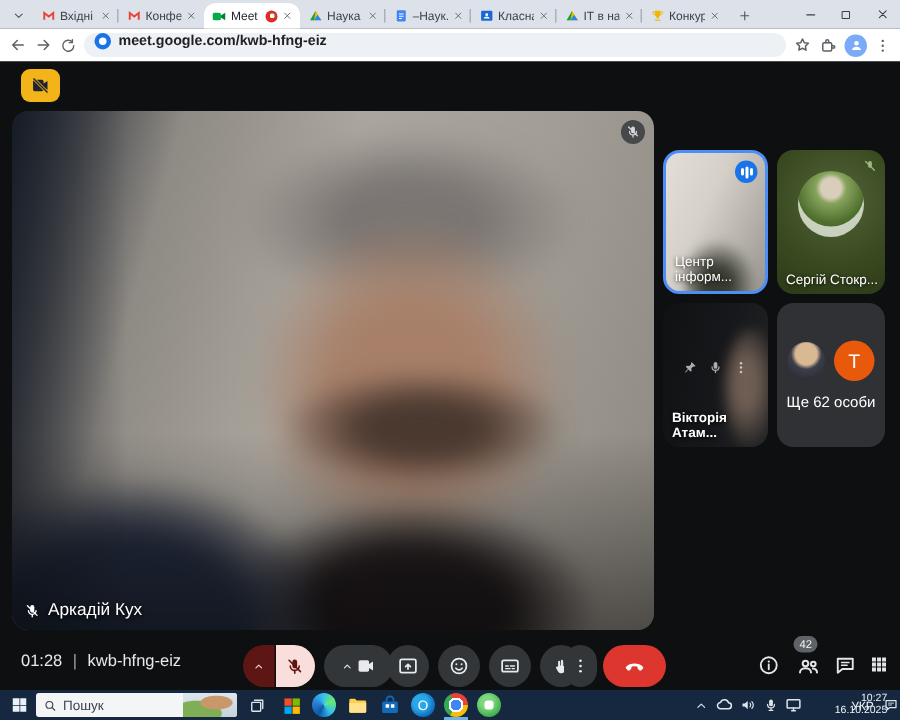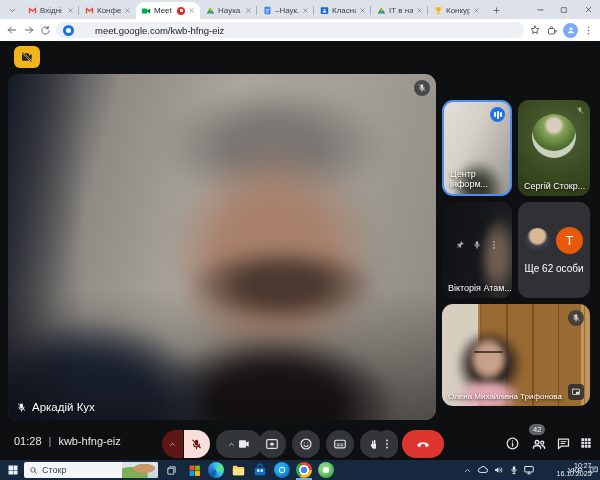--- a/index.html
+++ b/index.html
@@ -25,21 +25,21 @@
   .newtab{width:16px;height:16px;margin:0 2px 1px 3px;color:#51565e;flex:none;
     display:flex;align-items:center;justify-content:center;}
   .winctl{display:flex;margin-left:auto;height:19px;}
   .winctl>div{width:24px;height:19px;display:flex;align-items:center;justify-content:center;color:#3a3f46;}
 
   
   .navbar{position:absolute;top:19px;left:0;width:600px;height:22px;background:#fff;
     display:flex;align-items:center;padding:0 6px;gap:5px;}
   .navbtn{color:#5c6268;flex:none;}
   .omnibox{flex:1;height:16px;background:#edf0f4;border-radius:9px;display:flex;
-    align-items:center;gap:21px;padding:0 7px;}
+    align-items:flex-start;gap:5px;padding:0 7px;font-weight:bold;}
   .siteico{width:11px;height:11px;border-radius:50%;background:#1a73e8;flex:none;
     display:flex;align-items:center;justify-content:center;}
   .siteico::after{content:"";width:5px;height:5px;border-radius:50%;background:#fff;}
   .url{font-size:9.5px;color:#202124;}
   .avatar-btn{width:15px;height:15px;border-radius:50%;background:#7baaf7;flex:none;
     display:flex;align-items:center;justify-content:center;color:#fff;}
 
   
   .page{position:absolute;top:41px;left:0;width:600px;height:419px;background:#0e0f11;overflow:hidden;}
   .chip{position:absolute;left:14px;top:5px;width:26px;height:22px;border-radius:6px;
@@ -77,21 +77,21 @@
     linear-gradient(90deg,rgba(15,20,30,.55),rgba(0,0,0,0) 18%);}
 
   
   .v-centr{background:linear-gradient(115deg,#e3dfd8 0%,#d5d1c9 40%,#b3afa8 75%,#9a968f 100%);}
   .v-centr .plant{left:18%;top:62%;width:75%;height:55%;
     background:radial-gradient(ellipse at 45% 60%,rgba(42,46,36,.9) 25%,rgba(42,46,36,0) 70%);filter:blur(3px);}
   .v-serg{background:radial-gradient(circle at 55% 35%,#53633a 0%,#39491f 60%,#2c3a17 100%);}
   .v-serg .avatar{left:50%;top:14px;width:44px;height:44px;margin-left:-22px;border-radius:50%;
     background:radial-gradient(circle at 50% 26%,#d9cdbb 0 17%,#87a45c 26%,#50702f 58%,#3a5422 100%);
     box-shadow:inset 0 -7px 0 rgba(244,246,240,.75);}
-  .v-vika{background:linear-gradient(100deg,#101113 0%,#17181b 55%,#212224 100%);}
+  .v-vika{background:linear-gradient(100deg,#101113 0%,#17181b 55%,#212224 100%);font-weight:bold;}
   .v-vika .face{left:58%;top:18%;width:52%;height:85%;border-radius:50%;
     background:radial-gradient(ellipse at 40% 45%,#6f5e53 25%,rgba(30,26,24,0) 72%);filter:blur(4px);}
   .v-more{background:#303134;display:flex;flex-direction:column;align-items:center;justify-content:center;gap:9px;}
   .avrow{display:flex;gap:6px;align-items:center;}
   .av-photo{width:25px;height:25px;border-radius:50%;
     background:radial-gradient(circle at 50% 32%,#d9b894 0 34%,#3c3f4a 48%,#23252c 100%);}
   .av-letter{width:27px;height:27px;border-radius:50%;background:#e8590c;color:#fff;
     font-size:13px;display:flex;align-items:center;justify-content:center;}
   .morelabel{color:#fff;font-size:10px;text-align:center;}
   .v-olena{background:
@@ -428,43 +428,20 @@
     </div>
 
     <div class="tile v-more" style="left:518px;top:161px;width:72px;height:96px;">
       <div class="avrow">
         <span class="av-photo"></span>
         <span class="av-letter">T</span>
       </div>
       <span class="morelabel">Ще 62 особи</span>
     </div>
 
-    <div class="tile v-olena" style="left:442px;top:263px;width:148px;height:102px;">
-      <div class="vlayer planks" style="left:0;top:0;right:0;bottom:0;"></div>
-      <div class="vlayer hair"></div>
-      <div class="vlayer face"></div>
-      <div class="vlayer glasses"></div>
-      <div class="vlayer scarf"></div>
-      <div class="mutechip">
-        <svg class="ic" width="10" height="10" viewBox="0 0 24 24" stroke-width="2.2">
-            <path d="M12 14a3 3 0 0 0 3-3V6a3 3 0 0 0-6 0v5a3 3 0 0 0 3 3z" fill="currentColor" stroke="none"></path>
-            <path d="M17.5 11a5.5 5.5 0 0 1-11 0M12 17v3"></path>
-            <line x1="5" y1="4" x2="19" y2="18"></line>
-          </svg>
-      </div>
-      <div class="pipchip">
-        <svg class="ic" width="10" height="10" viewBox="0 0 24 24" stroke-width="2">
-            <rect x="3.5" y="5" width="17" height="13" rx="1.5"></rect>
-            <rect x="12" y="11.5" width="7" height="5" fill="currentColor" stroke="none"></rect>
-          </svg>
-      </div>
-      <div class="namechip small" style="font-size:8px;">
-          <span>Олена Михайлівна Трифонова</span>
-        </div>
-    </div>
 
     <div class="mtime">
       <span>01:28</span>
       <span class="sep">|</span>
       <span>kwb-hfng-eiz</span>
     </div>
 
     <div class="cbtn micgrp">
       <span class="half1">
           <svg class="ic" width="9" height="9" viewBox="0 0 24 24">
@@ -567,21 +544,21 @@
     <div class="tb" style="left:4px;width:18px;">
       <svg width="12" height="12" viewBox="0 0 24 24">
           <path fill="#e8f1fb" d="M3 3h9v9H3zM13 3h8v9h-8zM3 13h9v8H3zM13 13h8v8h-8z"></path>
         </svg>
     </div>
     <div class="tb searchbox">
       <svg class="ic" width="9" height="9" viewBox="0 0 24 24">
           <circle cx="10.5" cy="10.5" r="6"></circle>
           <path d="M15.5 15.5L20 20"></path>
         </svg>
-      <span class="ph">Стокр</span>
+      <span class="ph">Пошук</span>
       <span class="searchimg"></span>
     </div>
     <div class="tb" style="left:162px;width:18px;">
       <svg class="ic" width="11" height="11" viewBox="0 0 24 24" stroke-width="1.8">
           <rect x="4" y="7" width="13" height="13" rx="1"></rect>
           <path d="M8 4h12v12"></path>
         </svg>
     </div>
     <div class="tb" style="left:184px;width:20px;">
       <svg width="13" height="13" viewBox="0 0 24 24">

